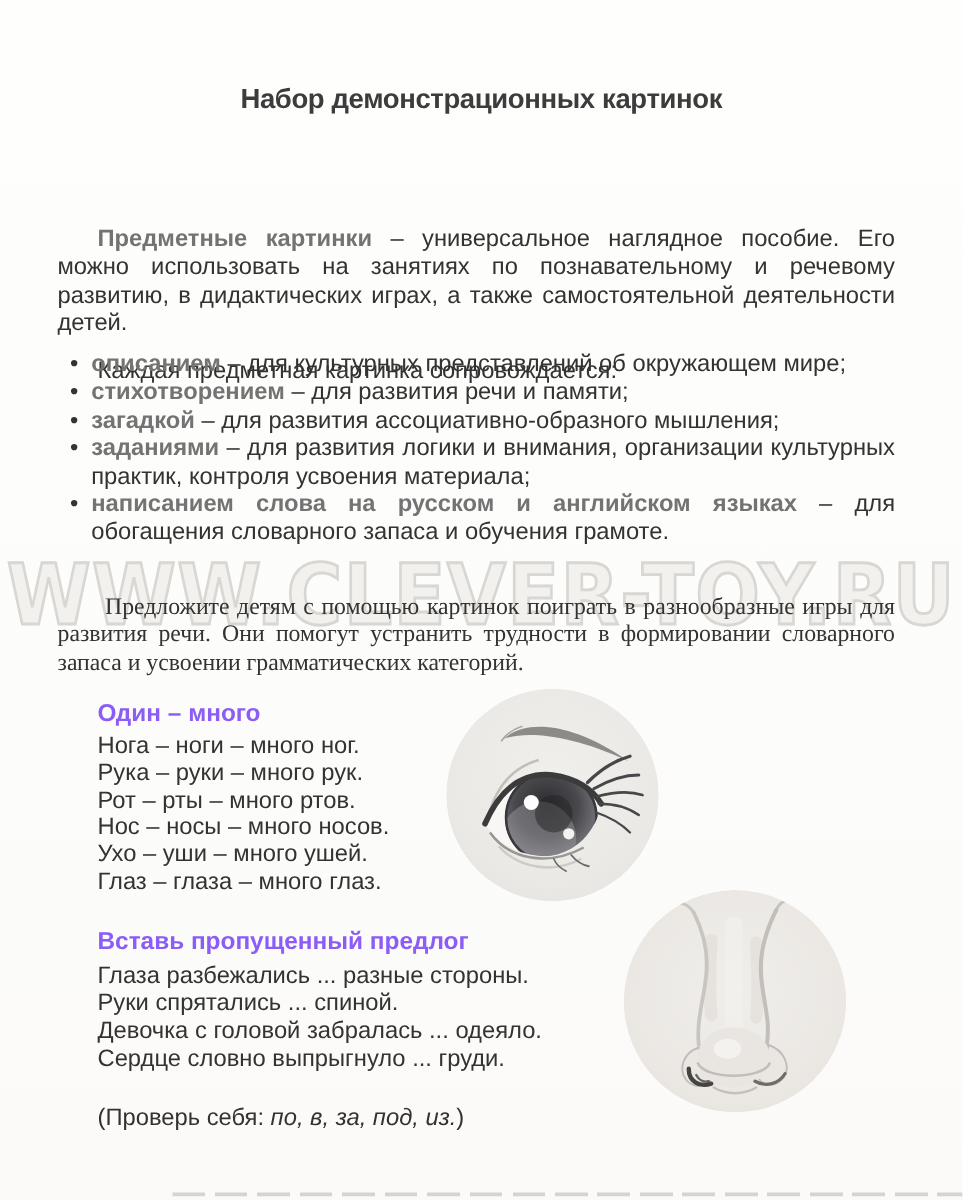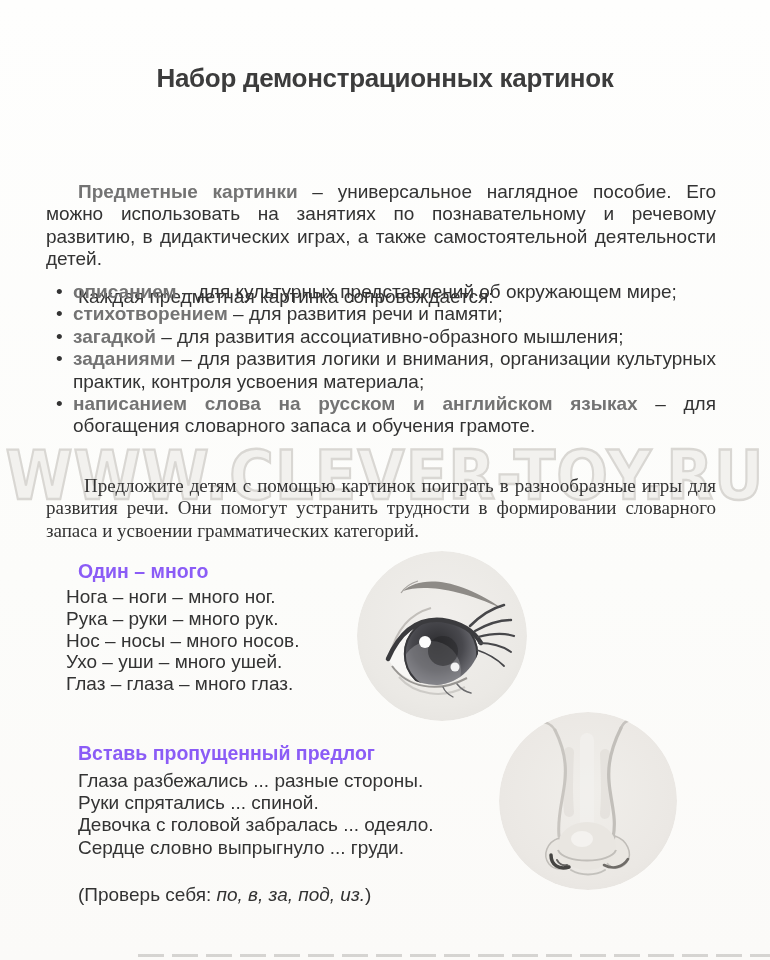--- a/index.html
+++ b/index.html
@@ -4,41 +4,41 @@
 <style>
   html,body{margin:0;padding:0;}
   body{
     width:770px;height:960px;position:relative;overflow:hidden;
     background:linear-gradient(180deg,#fefefd 0%,#fcfcfa 60%,#fbfaf8 100%);
     font-family:"Liberation Sans",sans-serif;color:#333;
   }
   .layer{position:absolute;z-index:1;}
   .title{
     top:57px;left:0;width:770px;text-align:center;
-    font-weight:bold;font-size:26px;line-height:43px;color:#3c3c3c;letter-spacing:-0.3px;
+    font-weight:bold;font-size:22px;line-height:43px;color:#3c3c3c;letter-spacing:-0.3px;
   }
   .para{left:46px;width:670px;font-size:19px;line-height:22.4px;text-align:justify;}
   .para1{top:162px;text-indent:32px;}
   .list-intro{top:255px;text-indent:32px;margin-top:31px;}
   .bullets{top:281px;left:73px;width:643px;margin:0;padding:0;}
   .bullets li{list-style:none;position:relative;font-size:19px;line-height:22.4px;text-align:justify;}
   .bullets .dot{position:absolute;left:-17px;top:0;}
   .para2{top:456px;text-indent:38px;font-family:Liberation Serif, serif;}
   b{font-weight:bold;color:#737373;}
   .watermark{
     top:442px;left:0;width:770px;text-align:center;white-space:nowrap;z-index:0;
     font-family:"DejaVu Sans",sans-serif;font-weight:bold;font-size:58px;
     color:#f2f1ee;-webkit-text-stroke:2px #d9d7d3;letter-spacing:1px;
     transform:scale(1.05,1.16);transform-origin:center;
   }
   .sec-heading{font-weight:bold;font-size:19.5px;color:#8b5cf6;white-space:nowrap;}
   .h-one-many{top:560px;left:78px;}
   .rows{font-size:19px;line-height:21.8px;}
   .rows div{white-space:nowrap;}
-  .rows-one-many{top:586px;left:66px;}
+  .rows-one-many{top:586px;left:78px;}
   .h-prep{top:742px;left:78px;}
   .rows-prep{top:770px;left:78px;line-height:22.2px;}
   .check-line{top:884px;left:78px;font-size:19px;white-space:nowrap;}
   .check-line i{font-style:italic;}
   .illu{border-radius:50%;}
   .illu-eye{top:551px;left:357px;width:170px;height:170px;}
   .illu-nose{top:712px;left:499px;width:178px;height:178px;}
   .scan-edge{
     top:954px;left:138px;width:632px;height:2.5px;opacity:.55;z-index:2;
     background:repeating-linear-gradient(90deg,#b7b5b2 0 26px,rgba(0,0,0,0) 26px 34px);
@@ -64,20 +64,21 @@
   <li><span class="dot">•</span><b>заданиями</b><span> – для развития логики и внимания, организации культурных практик, контроля усвоения материала;</span></li>
   <li><span class="dot">•</span><b>написанием слова на русском и английском языках</b><span> – для обогащения словарного запаса и обучения грамоте.</span></li>
 </ul>
 
 <p class="layer para para2">Предложите детям с помощью картинок поиграть в разнообразные игры для развития речи. Они помогут устранить трудности в формировании словарного запаса и усвоении грамматических категорий.</p>
 
 <div class="layer sec-heading h-one-many">Один – много</div>
 <div class="layer rows rows-one-many">
   <div>Нога – ноги – много ног.</div>
   <div>Рука – руки – много рук.</div>
+  <div>Рот – рты – много ртов.</div>
   <div>Нос – носы – много носов.</div>
   <div>Ухо – уши – много ушей.</div>
   <div>Глаз – глаза – много глаз.</div>
 </div>
 
 <div class="layer sec-heading h-prep">Вставь пропущенный предлог</div>
 <div class="layer rows rows-prep">
   <div>Глаза разбежались ... разные стороны.</div>
   <div>Руки спрятались ... спиной.</div>
   <div>Девочка с головой забралась ... одеяло.</div>

